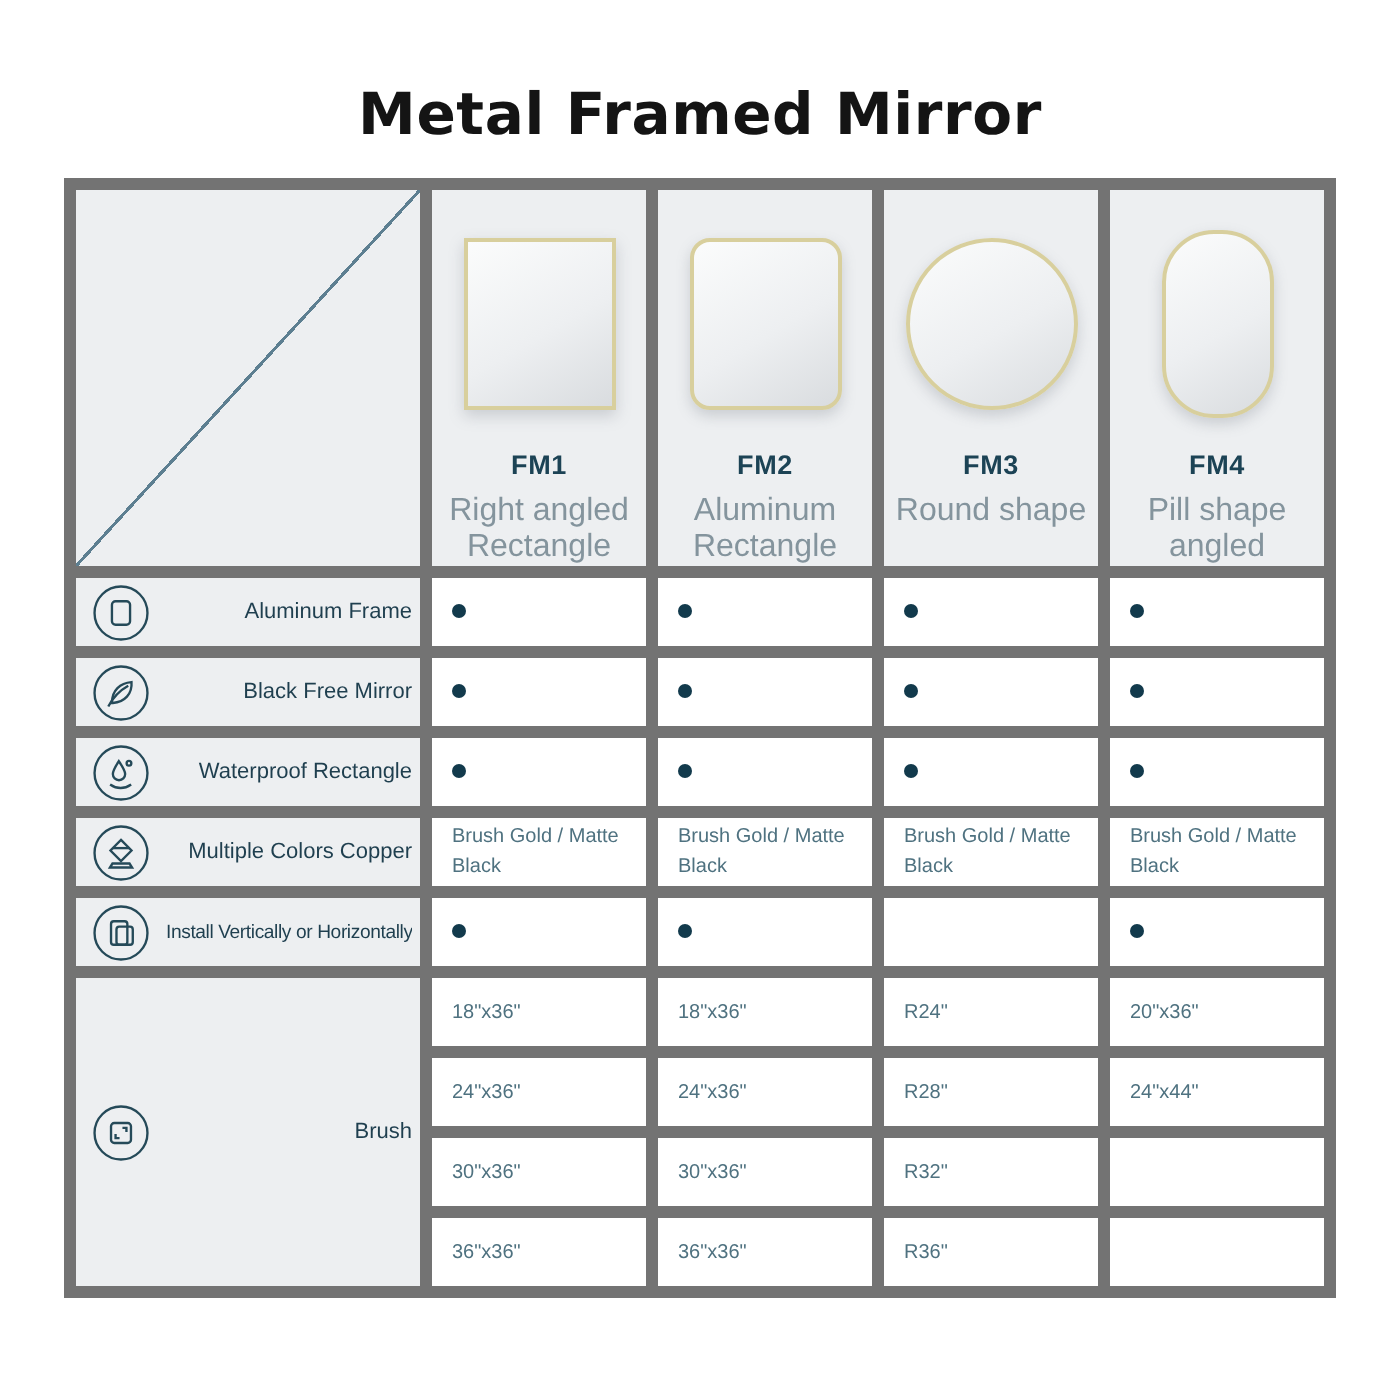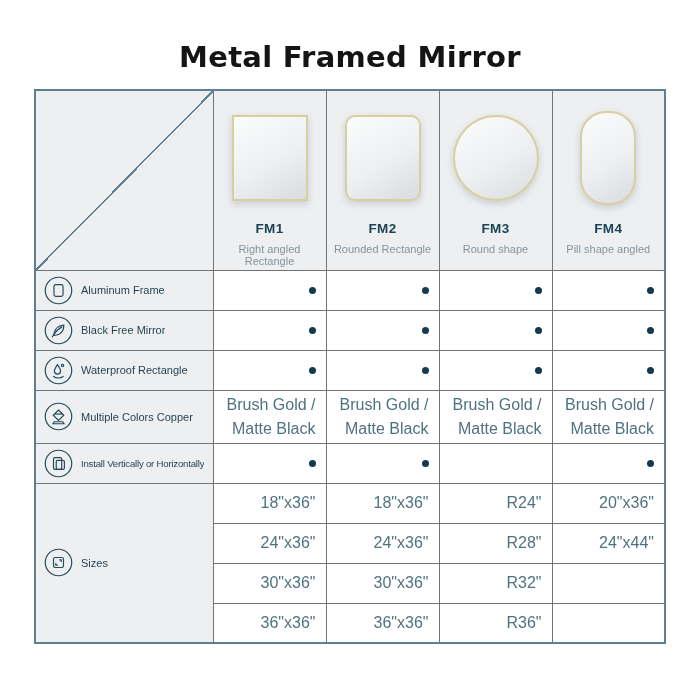--- a/index.html
+++ b/index.html
@@ -13,21 +13,21 @@
     font-family:"DejaVu Sans", sans-serif;
     font-size:29px;font-weight:700;color:#141414;
     letter-spacing:.3px;
     margin:40px 0 15px 0;
   }
   table.spec-table{
     border-collapse:collapse;table-layout:fixed;
     width:630px;margin:0 auto;
     border:2px solid #5d7f91;
   }
-  td{border:1px solid #737373;padding:0;}
+  td{border:6px solid #737373;padding:0;}
   col.c-feature{width:178px;}
   col.c-prod{width:113px;}
 
   tr.header-row{height:180px;}
   tr.feature-row{height:40px;}
   tr.size-row{height:40px;}
 
   
   .corner-cell,.product-cell,.feature-cell{background:#edeff1;}
 
@@ -44,31 +44,31 @@
   .mirror{
     border:2px solid #d8cf9d;
     background:linear-gradient(150deg,#fbfcfc 0%,#edeff1 55%,#d9dcdf 100%);
     box-shadow:0 3px 7px rgba(110,120,130,.28);
   }
   .mirror[data-shape="rectangle"]{width:72px;height:82px;}
   .mirror[data-shape="rounded-rectangle"]{width:72px;height:82px;border-radius:10px;}
   .mirror[data-shape="round"]{width:82px;height:82px;border-radius:50%;}
   .mirror[data-shape="pill"]{width:52px;height:90px;border-radius:26px;}
   .model-label{font-size:13.5px;font-weight:700;color:#1c4355;margin-top:4px;letter-spacing:.3px;}
-  .shape-label{font-size:11px;color:#84949d;margin-top:7px;}
-
-  .feature-inner{display:flex;align-items:center;gap:8px;padding:0 4px 0 8px;}
+  .shape-label{font-size:16px;color:#84949d;margin-top:7px;}
+
+  .feature-inner{display:flex;align-items:center;gap:8px;padding:0 4px 0 8px;justify-content:space-between;}
   .feature-label{font-size:11px;color:#1f3f4f;white-space:nowrap;overflow:hidden;}
   tr:nth-child(6) .feature-label{font-size:9.6px;letter-spacing:-0.2px;} 
   .ficon{flex:0 0 auto;display:block;}
   .ficon svg{display:block;}
 
   .value-cell{
-    background:#ffffff;text-align:right;vertical-align:middle;
-    font-size:16px;color:#4f7280;line-height:1.5;padding:2px 10px;
+    background:#ffffff;text-align:left;vertical-align:middle;
+    font-size:10px;color:#4f7280;line-height:1.5;padding:2px 10px;
   }
   .value-cell.dot-cell::after{
     content:"";display:inline-block;width:7px;height:7px;border-radius:50%;
     background:#123a4c;vertical-align:middle;
   }
 </style>
 </head>
 <body>
 
 <div>
@@ -93,21 +93,21 @@
             </div>
         <div class="model-label">FM1</div>
         <div class="shape-label">Right angled Rectangle</div>
       </td>
 
       <td class="product-cell">
         <div class="mirror-wrap">
               <div class="mirror" data-shape="rounded-rectangle"></div>
             </div>
         <div class="model-label">FM2</div>
-        <div class="shape-label">Rounded Rectangle</div>
+        <div class="shape-label">Aluminum Rectangle</div>
       </td>
 
       <td class="product-cell">
         <div class="mirror-wrap">
               <div class="mirror" data-shape="round"></div>
             </div>
         <div class="model-label">FM3</div>
         <div class="shape-label">Round shape</div>
       </td>
 
@@ -220,21 +220,21 @@
       <td class="feature-cell" rowspan="4">
         <div class="feature-inner">
           <span class="ficon">
             <svg width="29" height="29" viewBox="0 0 32 32" fill="none" stroke="#254a59" stroke-width="1.3">
               <circle cx="16" cy="16" r="14.6"></circle>
               <rect x="10.5" y="10.5" width="11" height="11" rx="1.8"></rect>
               <path d="M16.8 13.2 h2.2 v2.2"></path>
               <path d="M15.2 18.8 h-2.2 v-2.2"></path>
             </svg>
           </span>
-          <span class="feature-label">Sizes</span>
+          <span class="feature-label">Brush</span>
         </div>
       </td>
       <td class="value-cell">18"x36"</td>
       <td class="value-cell">18"x36"</td>
       <td class="value-cell">R24"</td>
       <td class="value-cell">20"x36"</td>
     </tr>
     <tr class="size-row">
       <td class="value-cell">24"x36"</td>
       <td class="value-cell">24"x36"</td>

